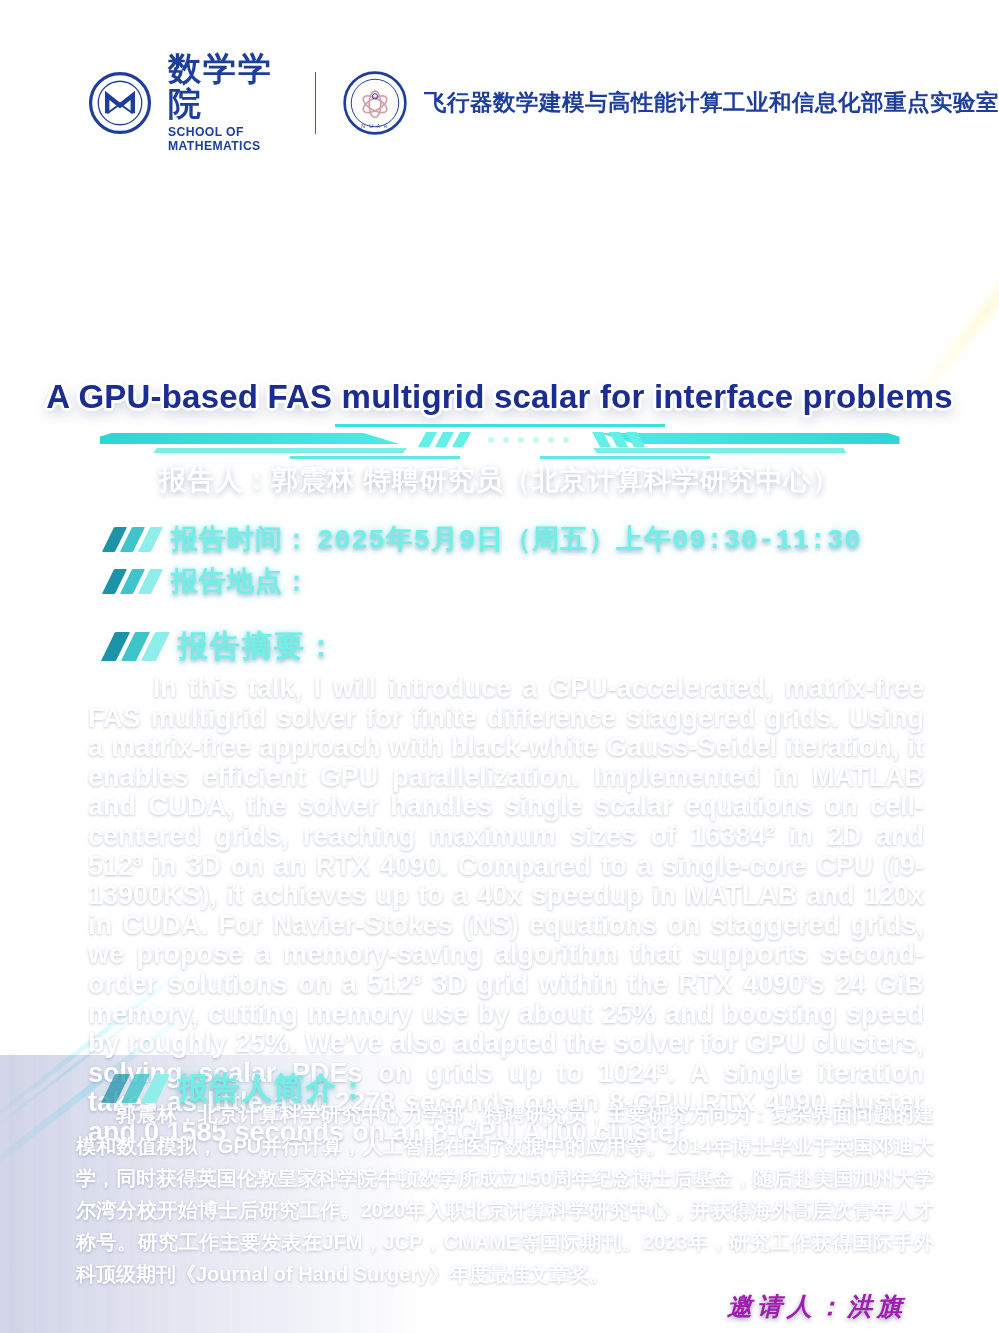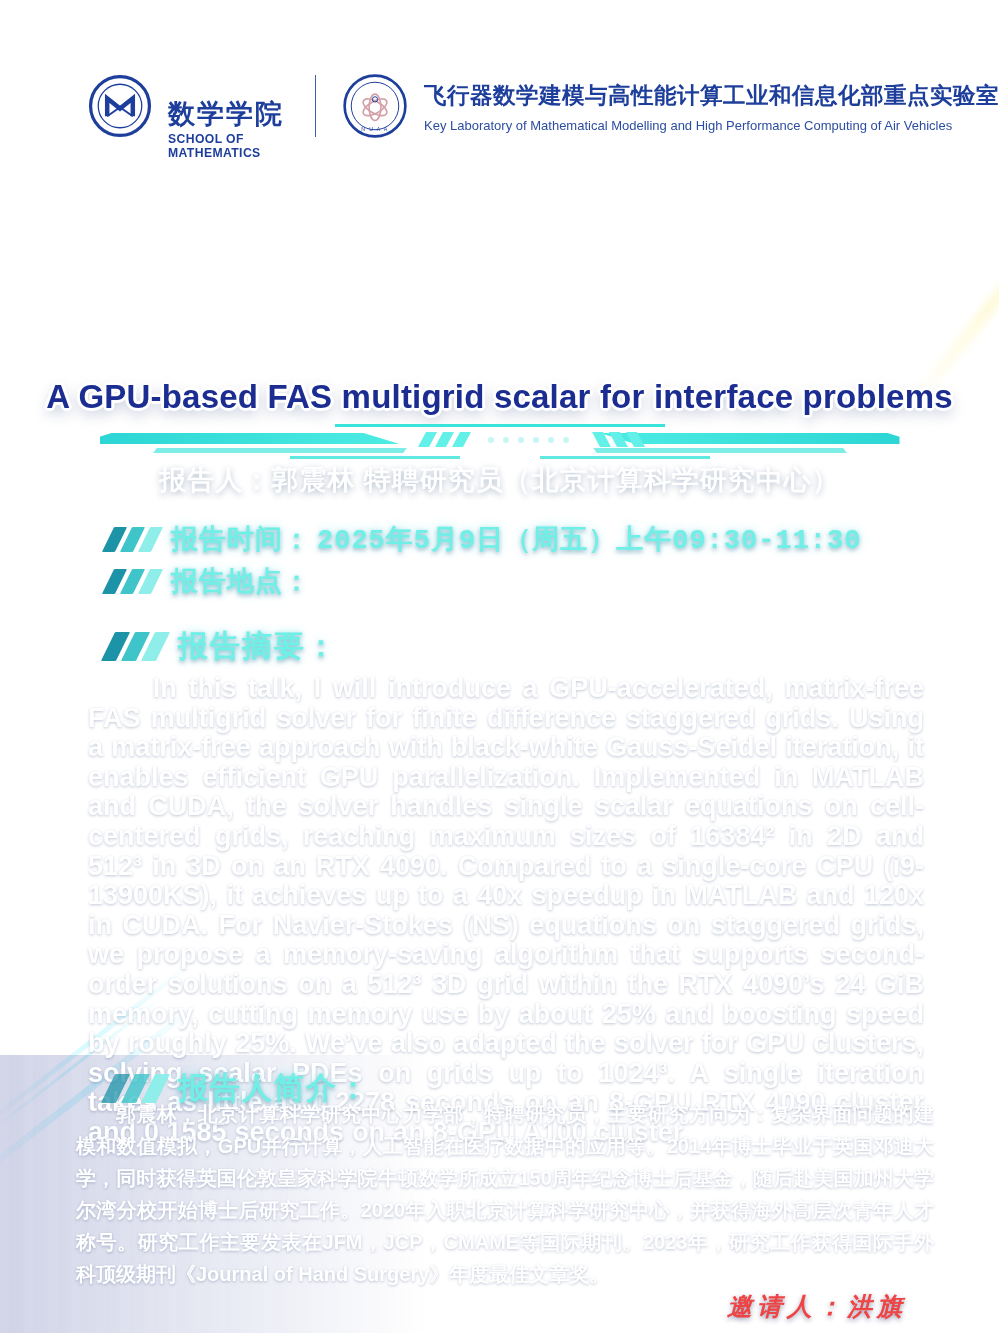--- a/index.html
+++ b/index.html
@@ -20,21 +20,21 @@
       repeating-linear-gradient(90deg,rgba(255,255,255,.05) 0 9px,rgba(0,0,0,0) 9px 24px),
       linear-gradient(90deg,rgba(8,26,130,.35),rgba(8,26,130,0));}
   .swirl{position:absolute;border:2px solid rgba(255,255,255,.10);border-radius:50%;}
   .chev{position:absolute;width:560px;height:560px;border-top:54px solid rgba(255,255,255,.10);border-left:54px solid rgba(255,255,255,.10);transform:rotate(135deg);right:-150px;bottom:-330px;}
   .lstreak{position:absolute;background:linear-gradient(90deg,rgba(140,240,255,0),rgba(140,240,255,.35),rgba(140,240,255,0));transform:rotate(-38deg);}
 
   
   .hdr{position:absolute;top:52px;left:88px;display:flex;align-items:center;gap:16px;}
   .seal{flex:0 0 auto;}
   .schoolname{color:#1d3e9b;}
-  .schoolname .cn{font-size:27px;font-weight:800;letter-spacing:2px;line-height:1.05;margin-top:48px;}
+  .schoolname .cn{font-size:33px;font-weight:800;letter-spacing:2px;line-height:1.05;}
   .schoolname .en{font-size:12.2px;font-weight:700;letter-spacing:.4px;margin-top:4px;}
   .vdiv{width:2px;height:62px;background:#1d3e9b;opacity:.85;margin:0 10px;}
   .labname{color:#1d3e9b;}
   .labname .cn{font-size:22.5px;font-weight:600;letter-spacing:.5px;white-space:nowrap;}
   .labname .en{font-size:13px;font-weight:500;color:#2d4da0;margin-top:7px;white-space:nowrap;}
 
   
   .bigtitle{position:absolute;top:128px;left:0;width:999px;text-align:center;
     font-size:196px;font-weight:900;line-height:1.06;letter-spacing:2px;
     background:linear-gradient(180deg,#ffffff 55%,#e8f7f7 78%,#cfeef0 100%);
@@ -86,21 +86,21 @@
   
   .para{position:absolute;color:#fff;font-weight:700;text-align:justify;
     text-shadow:0 1px 3px rgba(0,30,90,.25);}
   .para-abs{top:674px;left:88px;width:836px;font-size:27px;line-height:29.6px;text-indent:2.4em;word-spacing:.5px;}
   .para-bio{top:1098px;left:76px;width:858px;font-size:20px;line-height:32px;text-indent:2em;}
 
   
   .watermark{position:absolute;top:1212px;left:448px;font-size:66px;letter-spacing:4px;
     color:rgba(255,255,255,.22);font-family:"DejaVu Serif","Liberation Serif",serif;
     font-style:italic;white-space:nowrap;}
-  .inviter{position:absolute;top:1290px;right:92px;color:#ef4444;font-size:25px;font-weight:700;
+  .inviter{position:absolute;top:1290px;right:92px;color:#a21caf;font-size:25px;font-weight:700;
     letter-spacing:5px;font-style:italic;font-family:"DejaVu Serif","Liberation Serif",serif;
     text-shadow:0 2px 5px rgba(0,20,80,.4);}
 </style>
 </head>
 <body>
 
 <div class="poster">
 
   <div class="deco sq" style="left:38px;top:148px;width:14px;height:14px;"></div>
   <div class="deco sq" style="left:146px;top:168px;width:34px;height:34px;opacity:.6;"></div>
@@ -139,21 +139,20 @@
       <circle cx="50" cy="50" r="46" fill="none" stroke="#1d3e9b" stroke-width="4"></circle>
       <circle cx="50" cy="50" r="36" fill="none" stroke="#1d3e9b" stroke-width="1.5"></circle>
       <ellipse cx="50" cy="52" rx="9" ry="20" fill="none" stroke="#d4a0a8" stroke-width="2.5"></ellipse>
       <ellipse cx="50" cy="52" rx="9" ry="20" fill="none" stroke="#d4a0a8" stroke-width="2.5" transform="rotate(60 50 52)"></ellipse>
       <ellipse cx="50" cy="52" rx="9" ry="20" fill="none" stroke="#d4a0a8" stroke-width="2.5" transform="rotate(-60 50 52)"></ellipse>
       <circle cx="50" cy="40" r="4" fill="none" stroke="#1d3e9b" stroke-width="1.5"></circle>
       <text x="50" y="88" text-anchor="middle" font-size="8" fill="#1d3e9b" letter-spacing="2">N U A A</text>
     </svg>
     <div class="labname">
       <div class="cn">飞行器数学建模与高性能计算工业和信息化部重点实验室</div>
-      <div class="en">Key Laboratory of Mathematical Modelling and High Performance Computing of Air Vehicles</div>
     </div>
   </div>
 
   <div class="subtitle">A GPU-based FAS multigrid scalar for interface problems</div>
 
   <div class="tdiv">
     <div class="t-topline"></div>
     <div class="t-barL"></div>
     <div class="t-barR"></div>
     <div class="t-subL"></div>

